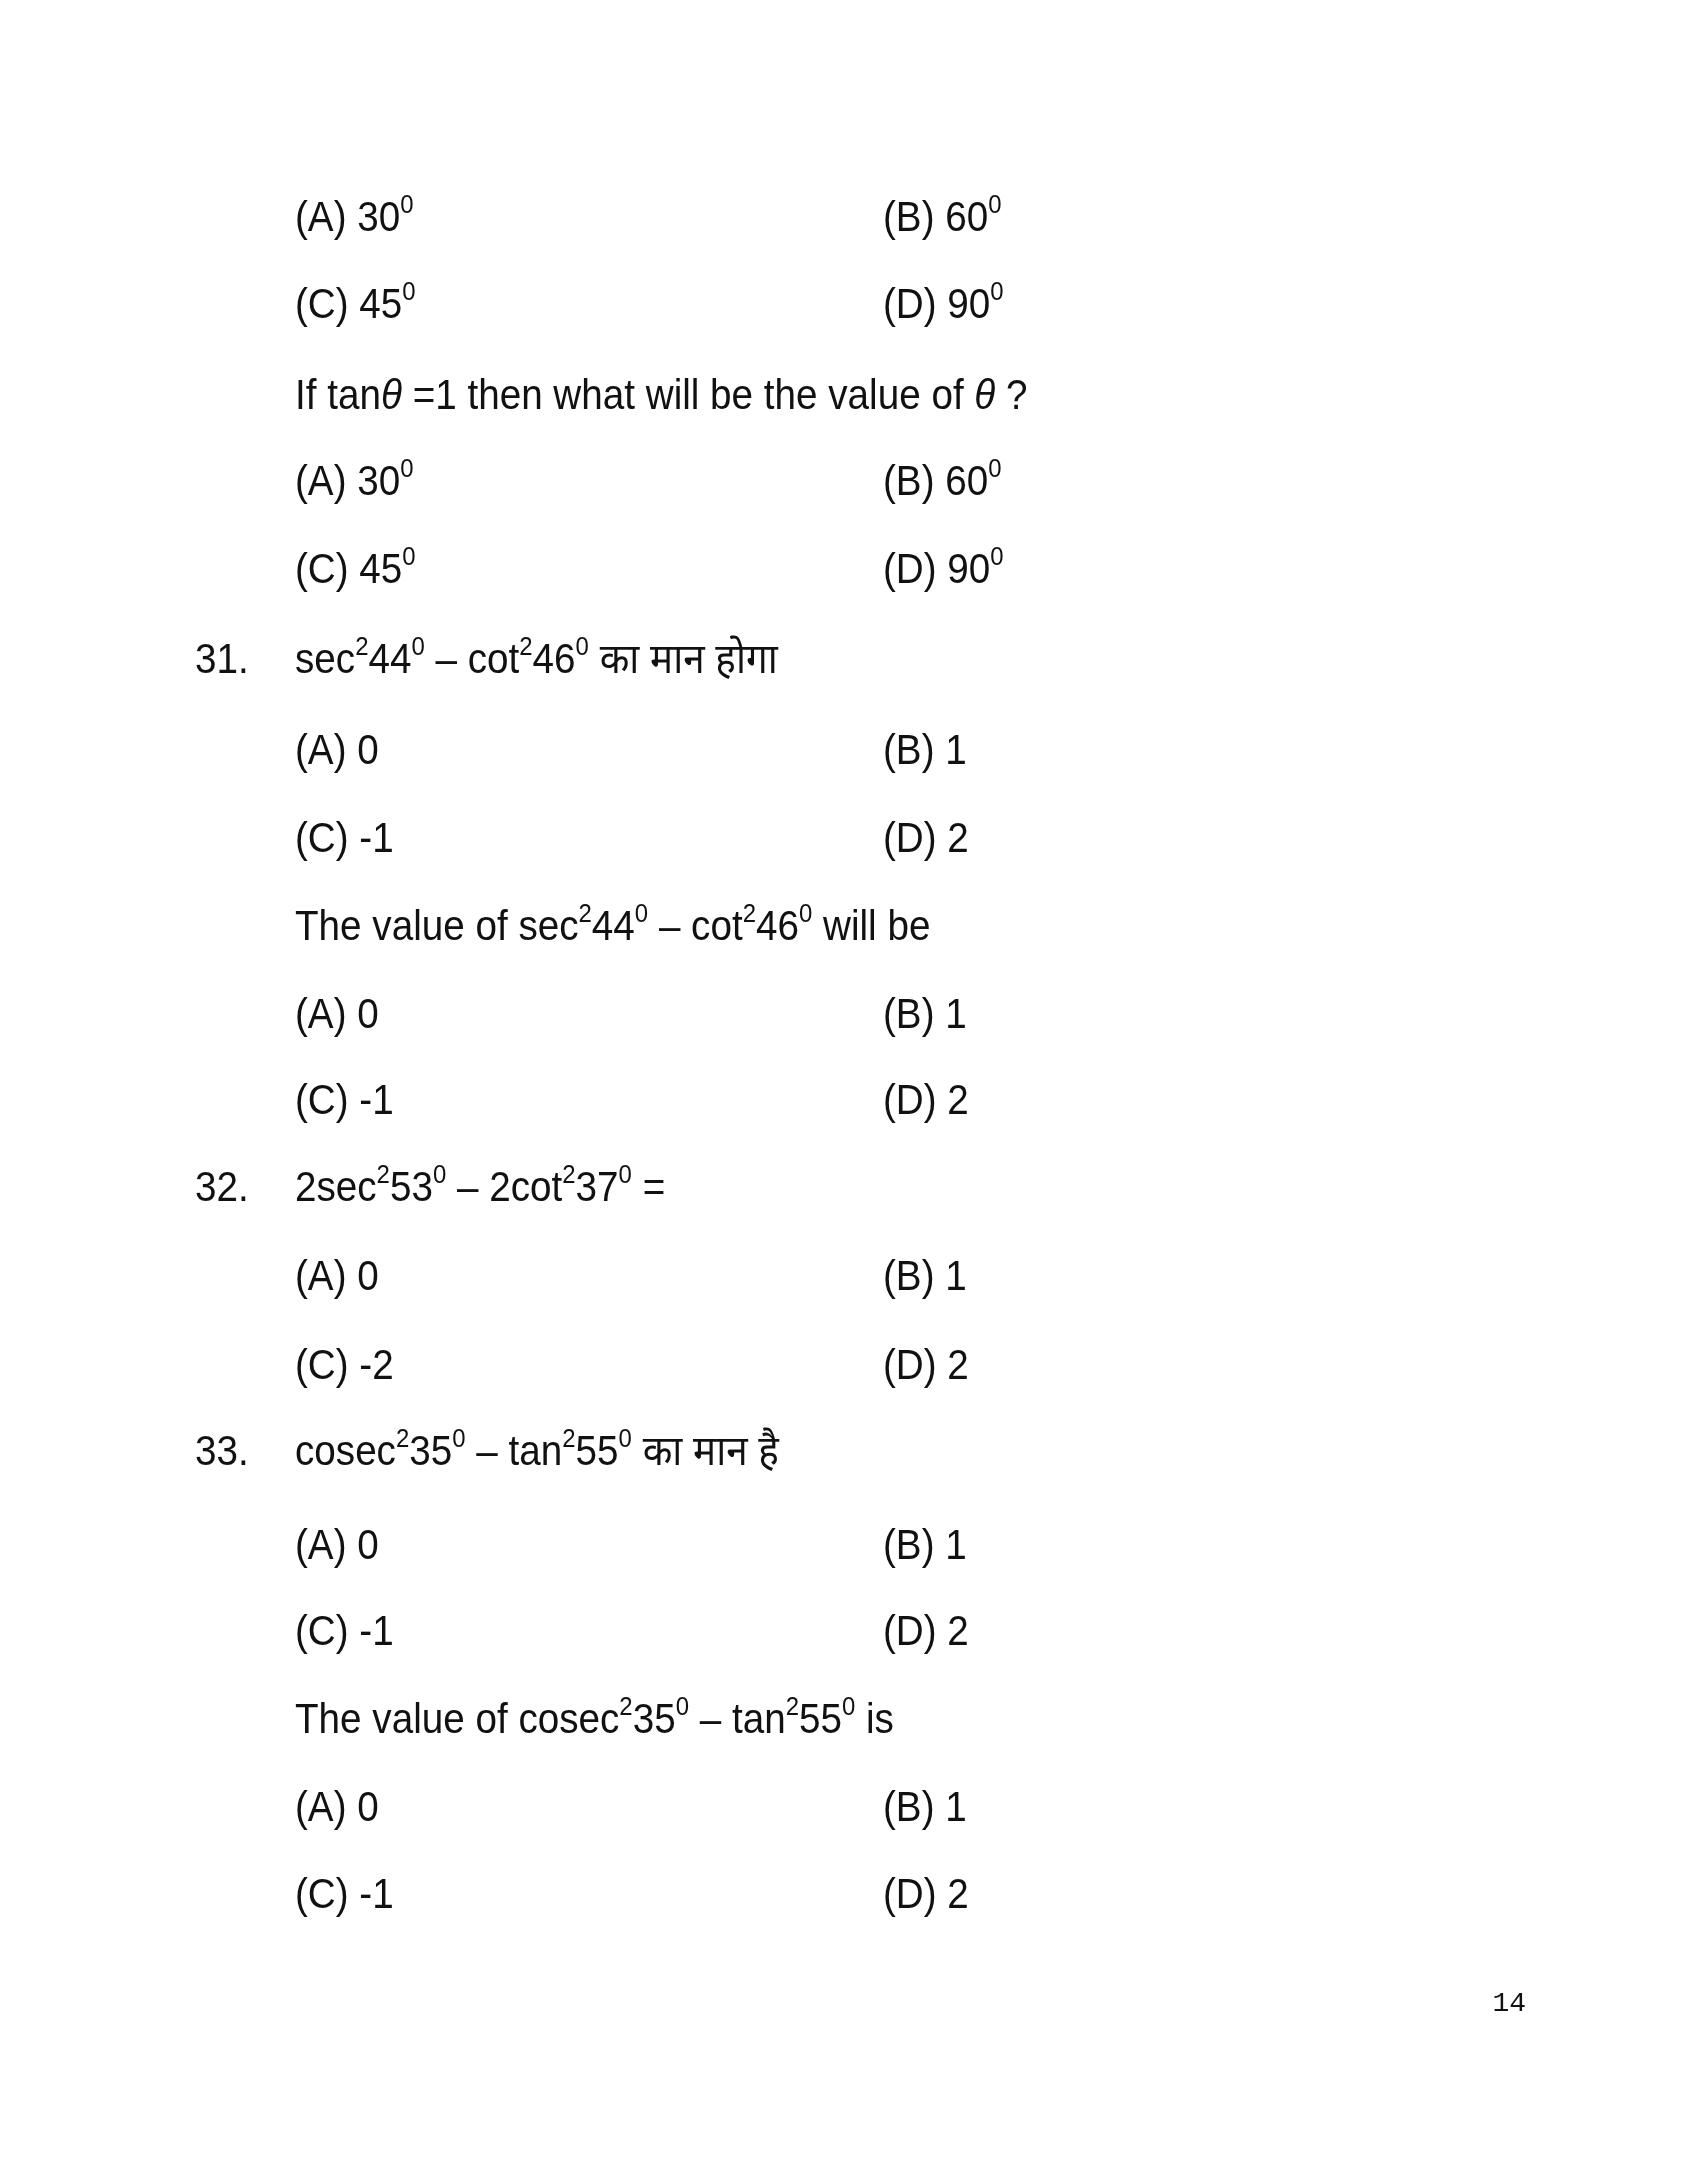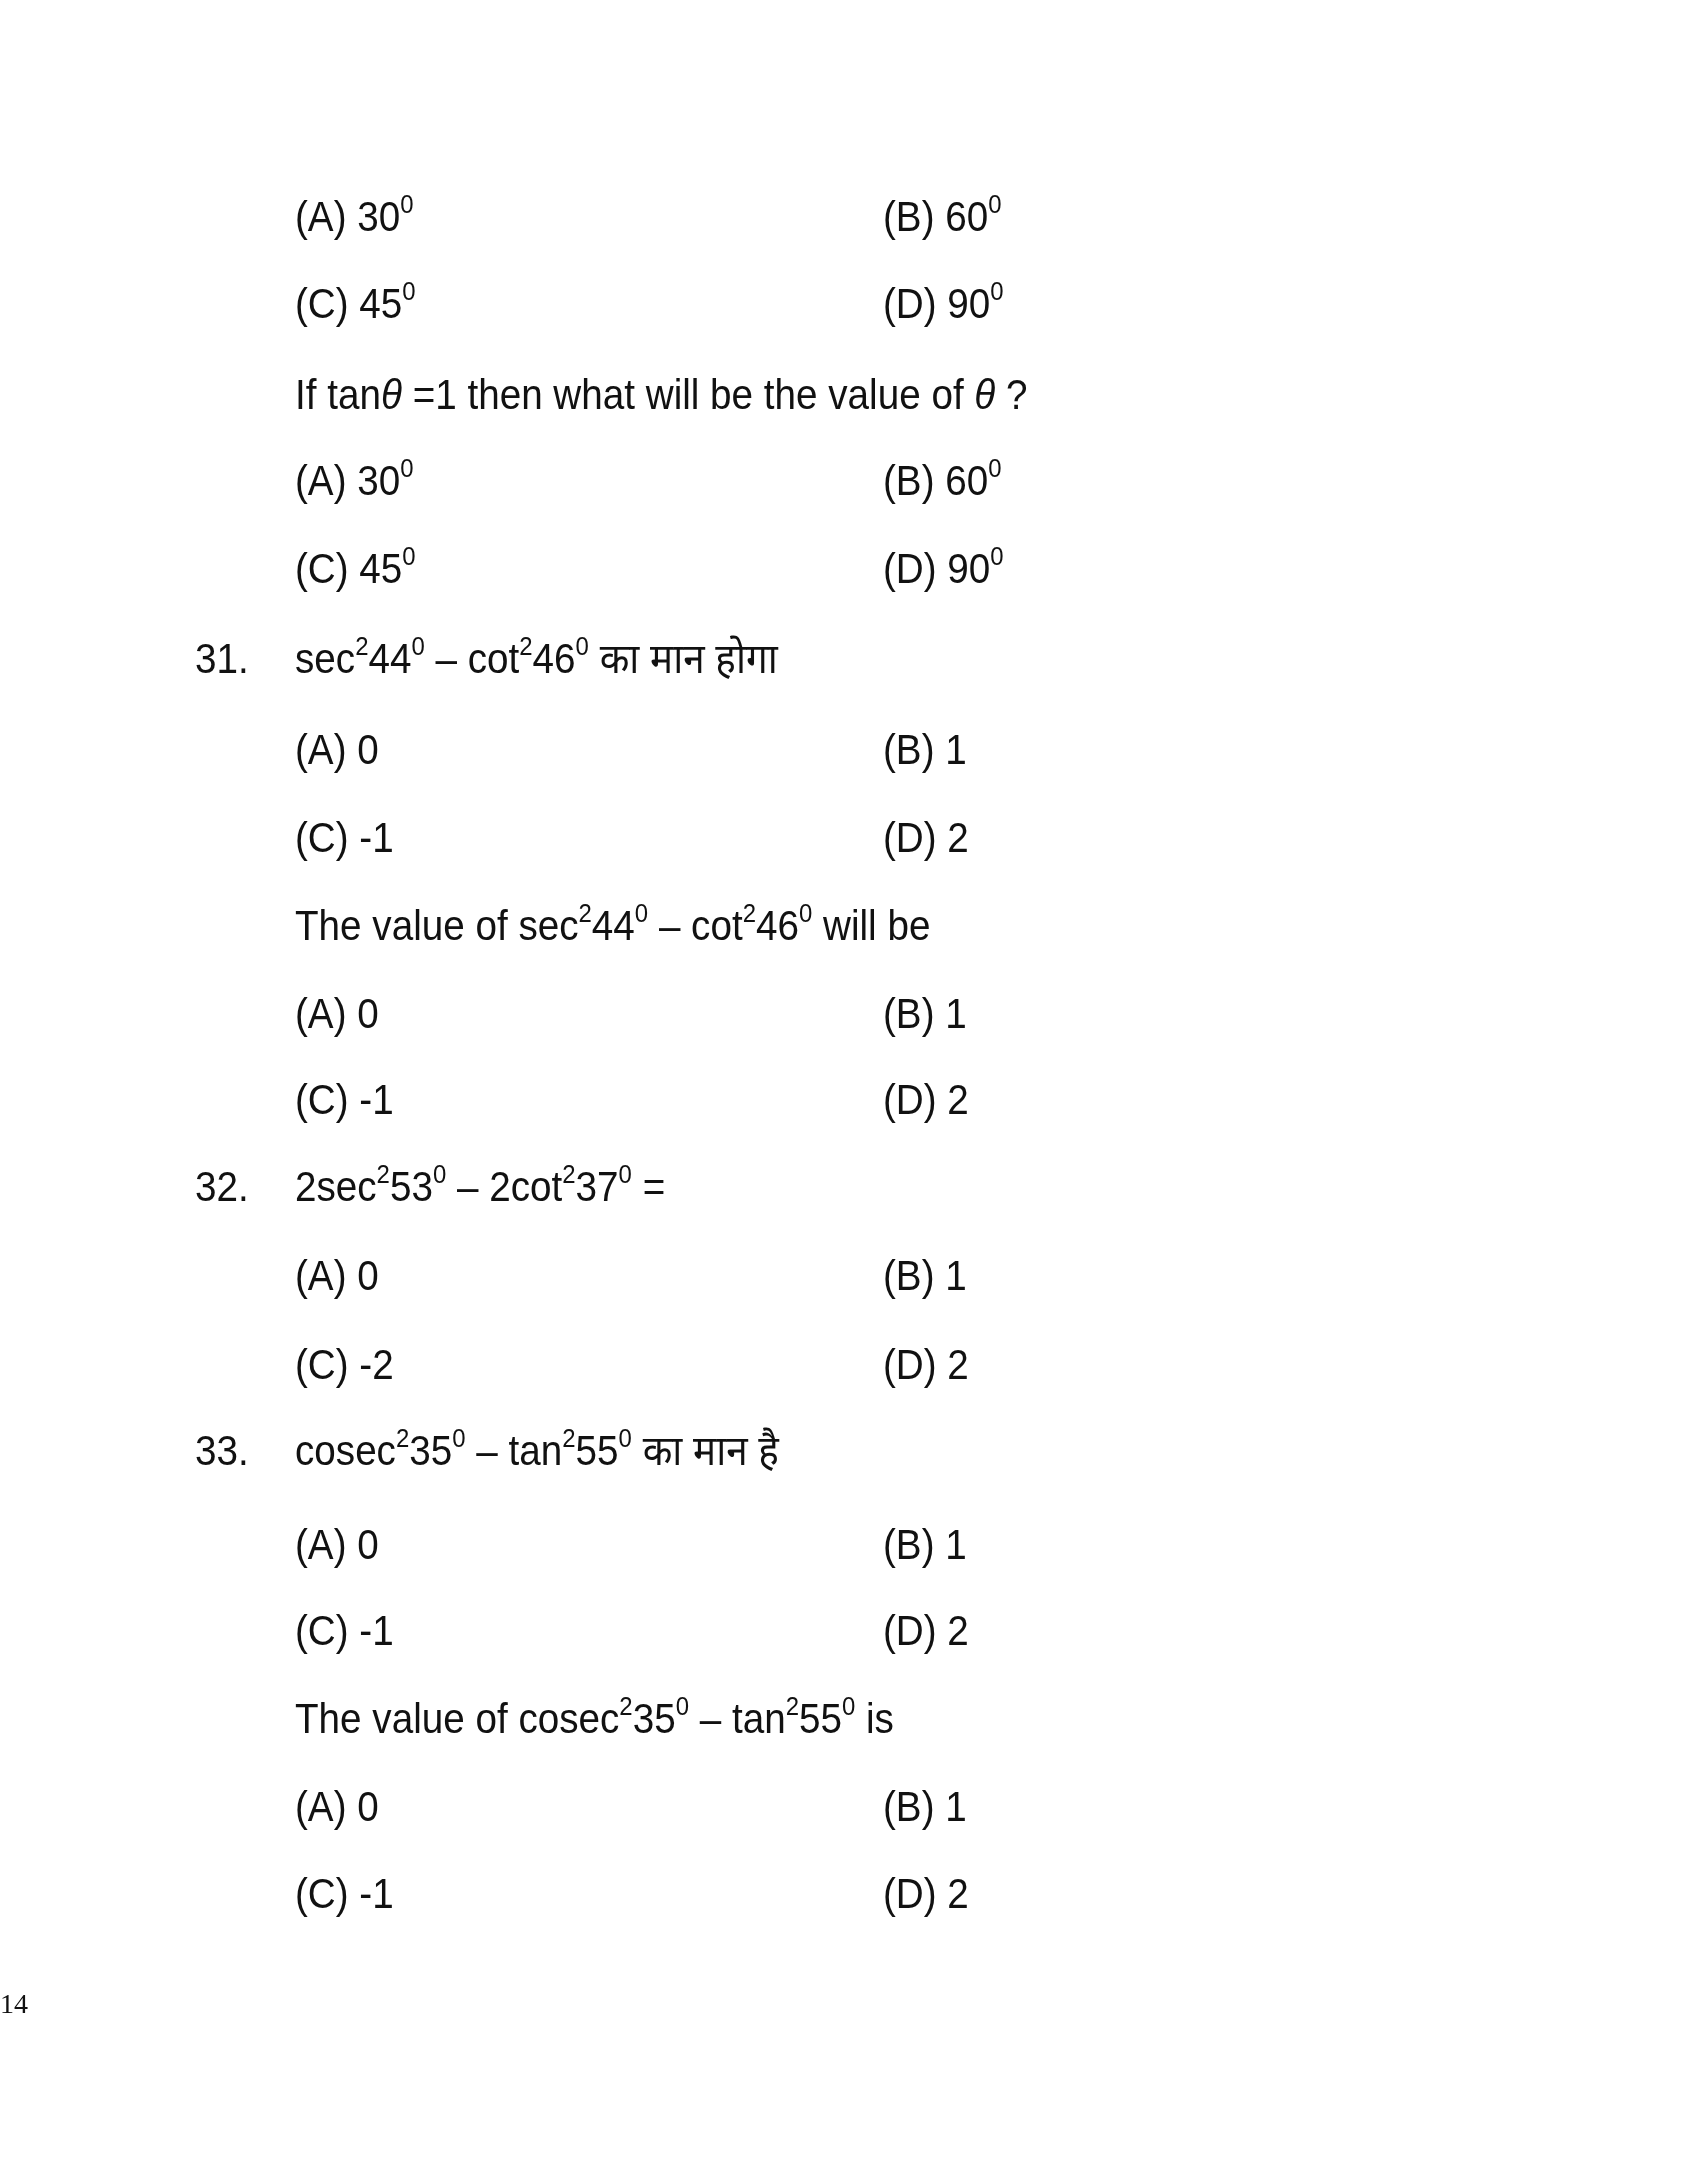--- a/index.html
+++ b/index.html
@@ -4,22 +4,22 @@
 <style>
   html, body { margin:0; padding:0; background:#ffffff; }
   body { width:1683px; height:2178px; position:relative; overflow:hidden;
          font-family:"Liberation Sans", sans-serif; color:#111; }
   .line { position:absolute; font-size:42px; line-height:50px; white-space:nowrap;
           transform-origin:left center; transform:scaleX(0.92); }
   .qnum { left:195px; }
   .stem, .optA { left:295px; }
   .optB { left:883px; }
   sup { font-size:0.62em; vertical-align:0; position:relative; top:-0.7em; }
-  .page-num { position:absolute; left:0; width:1526px; text-align:left; top:1988px;
-              font-family:Liberation Serif, serif; font-size:28px; }
+  .page-num { position:absolute; left:0; width:1526px; text-align:right; top:1988px;
+              font-family:Liberation Mono, monospace; font-size:28px; }
 </style>
 </head>
 <body>
 
 <div class="line optA" style="top:192px"><span>(A) 30</span><sup>0</sup></div>
 <div class="line optB" style="top:192px"><span>(B) 60</span><sup>0</sup></div>
 <div class="line optA" style="top:279px"><span>(C) 45</span><sup>0</sup></div>
 <div class="line optB" style="top:279px"><span>(D) 90</span><sup>0</sup></div>
 
 <div class="line stem" style="top:370px"><span>If tan</span><i>θ</i><span> =1 then what will be the value of </span><i>θ</i><span> ?</span></div>

